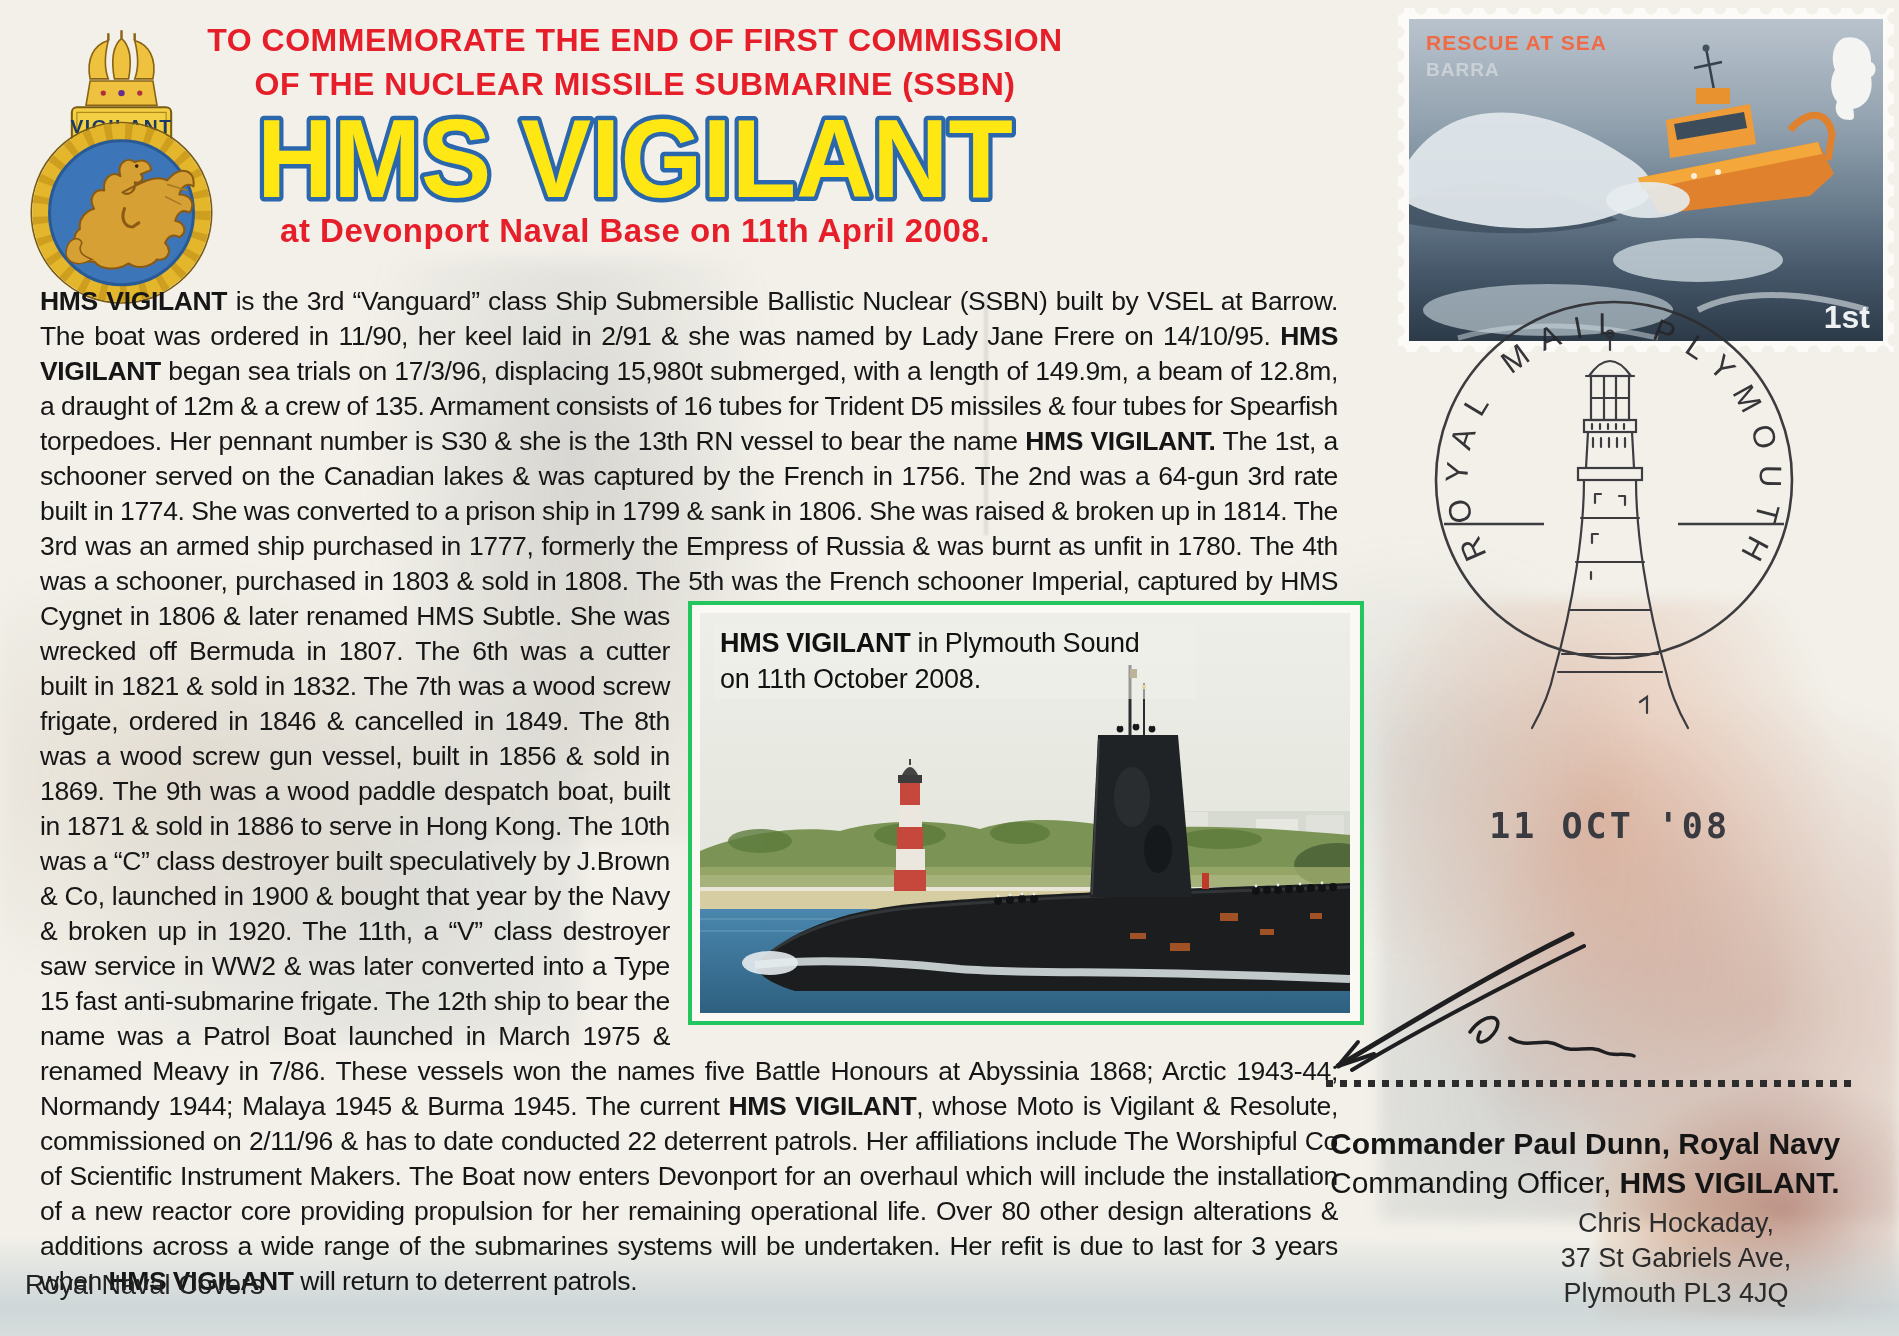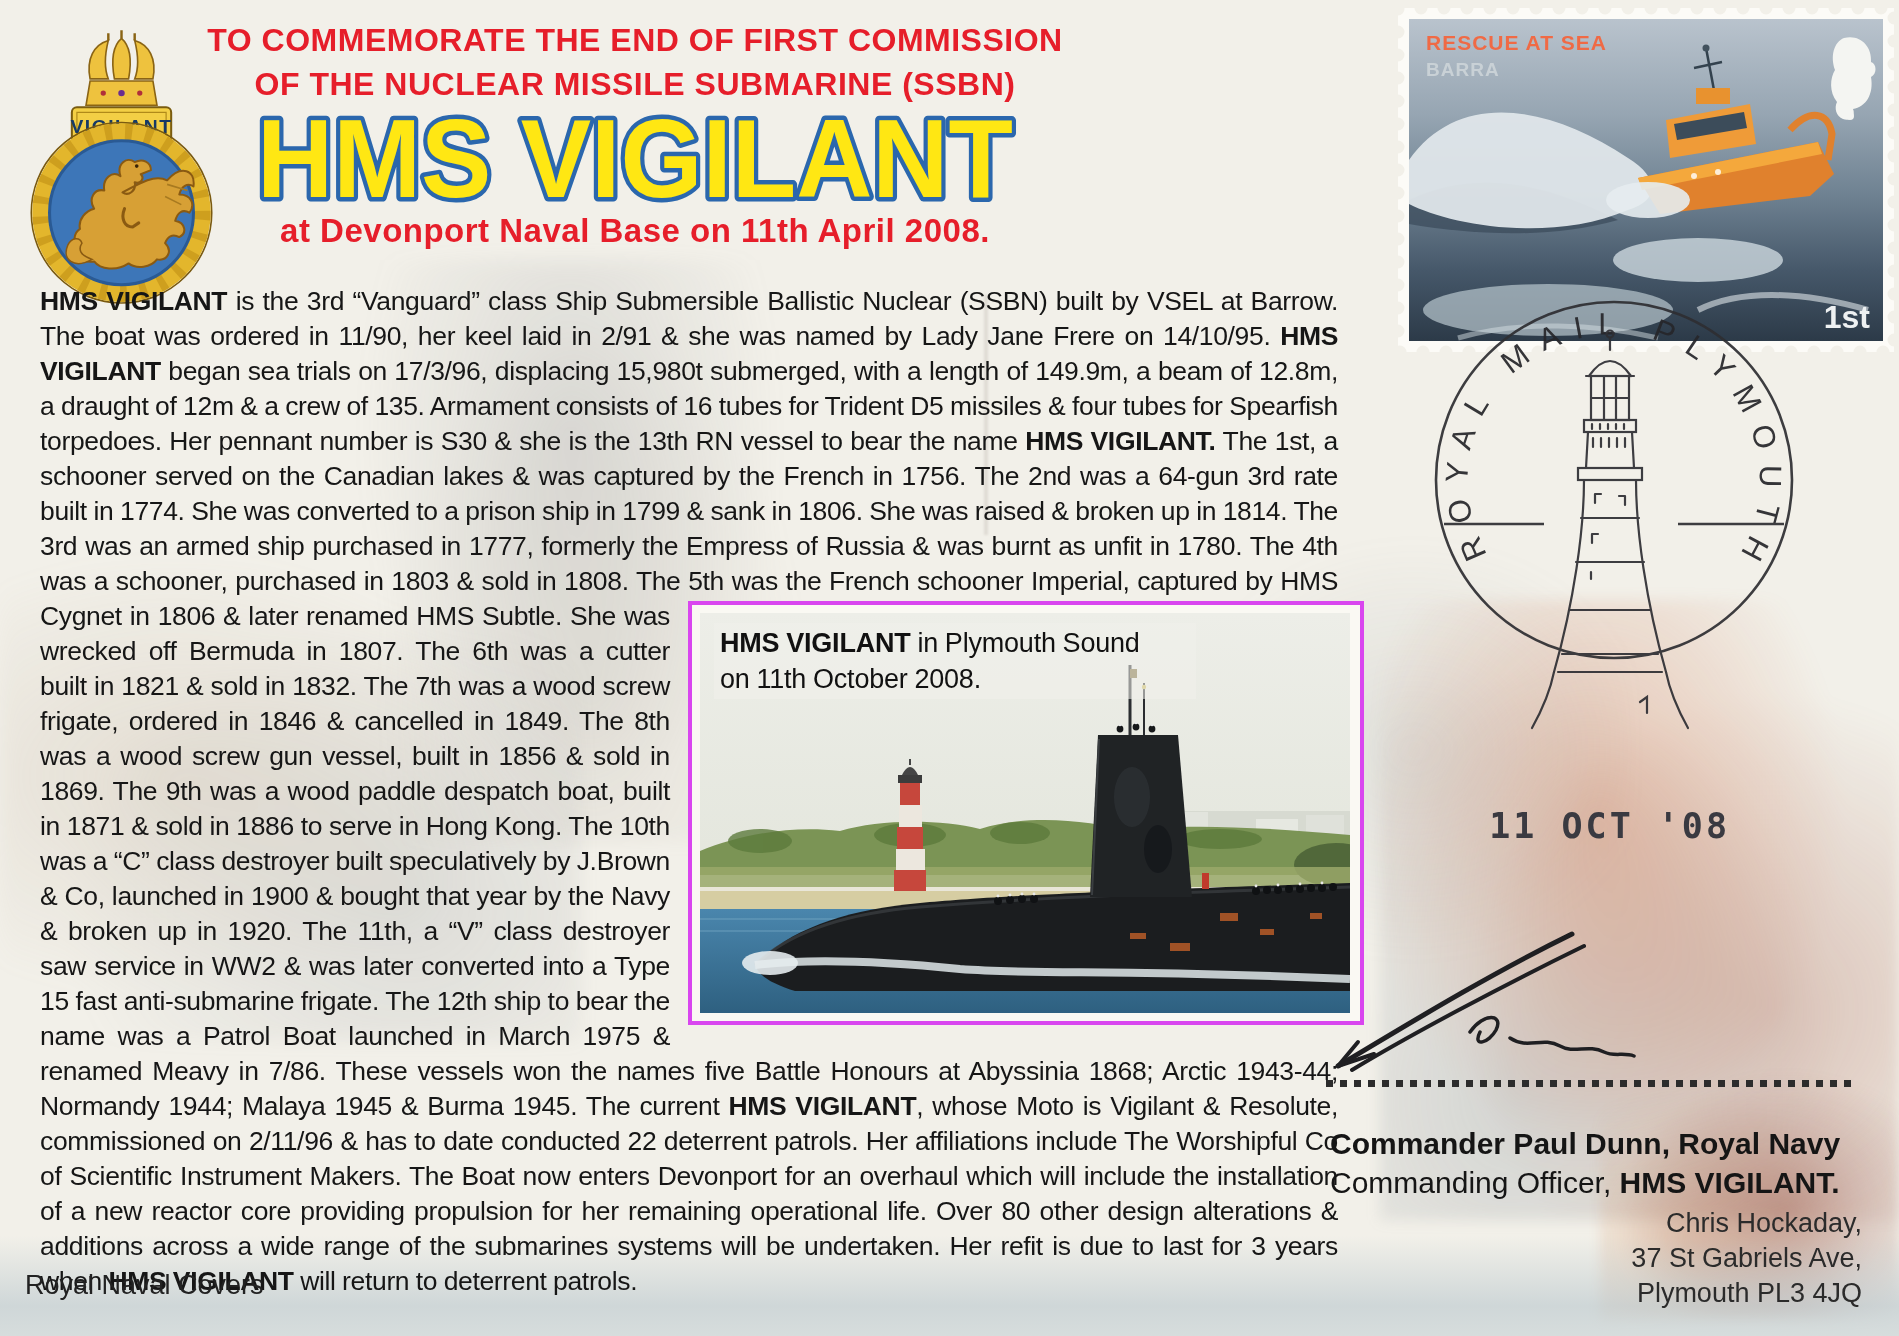--- a/index.html
+++ b/index.html
@@ -42,37 +42,37 @@
   .hdr2{top:66px;font-size:32px;}
   .big-title{left:245px;top:94px;}
   .hdr-sub{top:212px;font-size:33px;}
   
   .body-text{left:12px;top:284px;width:1298px;
     font-size:26.5px;line-height:35px;letter-spacing:-0.35px;word-spacing:-0.5px;
     text-align:justify;color:#161616;margin-left:28px;}
   .body-text p{margin:0;}
   .body-text b{font-weight:bold;}
   .photo-float{display:block;float:right;width:676px;margin:2px -26px 10px 18px;}
-  .photo-frame{display:block;position:relative;border:4px solid #d946ef;background:#faf9f3;padding:8px;}
+  .photo-frame{display:block;position:relative;border:4px solid #22c55e;background:#faf9f3;padding:8px;}
   .photo-frame svg{display:block;}
   .photo-caption{position:absolute;left:22px;top:18px;width:470px;
     font-size:27px;line-height:36px;letter-spacing:-0.2px;color:#111;
     background:rgba(240,241,235,.55);padding:2px 6px;text-align:left;}
   
   .stamp{left:1398px;top:8px;}
   .postmark{left:1392px;top:272px;opacity:.92;}
   .datestamp{left:1470px;top:806px;width:260px;text-align:right;
     font-family:"DejaVu Sans Mono", monospace;font-weight:bold;font-size:35px;
     letter-spacing:3px;color:#3a3a41;}
   .signature{left:1322px;top:926px;}
   .dotline{left:1326px;top:1080px;width:530px;height:7px;
     background:repeating-linear-gradient(90deg,#2c2c2c 0 7px,transparent 7px 14px);}
   .cmdr{left:1330px;top:1124px;width:560px;font-size:30px;line-height:39px;color:#151515;}
   .cmdr .l1{font-weight:bold;}
-  .address{left:1490px;top:1206px;width:372px;text-align:right;
+  .address{left:1490px;top:1206px;width:372px;text-align:center;
     font-size:27px;line-height:35px;color:#2b2b2b;}
   
   .footer-left{left:25px;top:1270px;font-size:27px;color:#222;}
   .footer-center{left:853px;top:1270px;font-size:27px;color:#222;}
 </style>
 </head>
 <body>
 
 <div class="cover">
 

